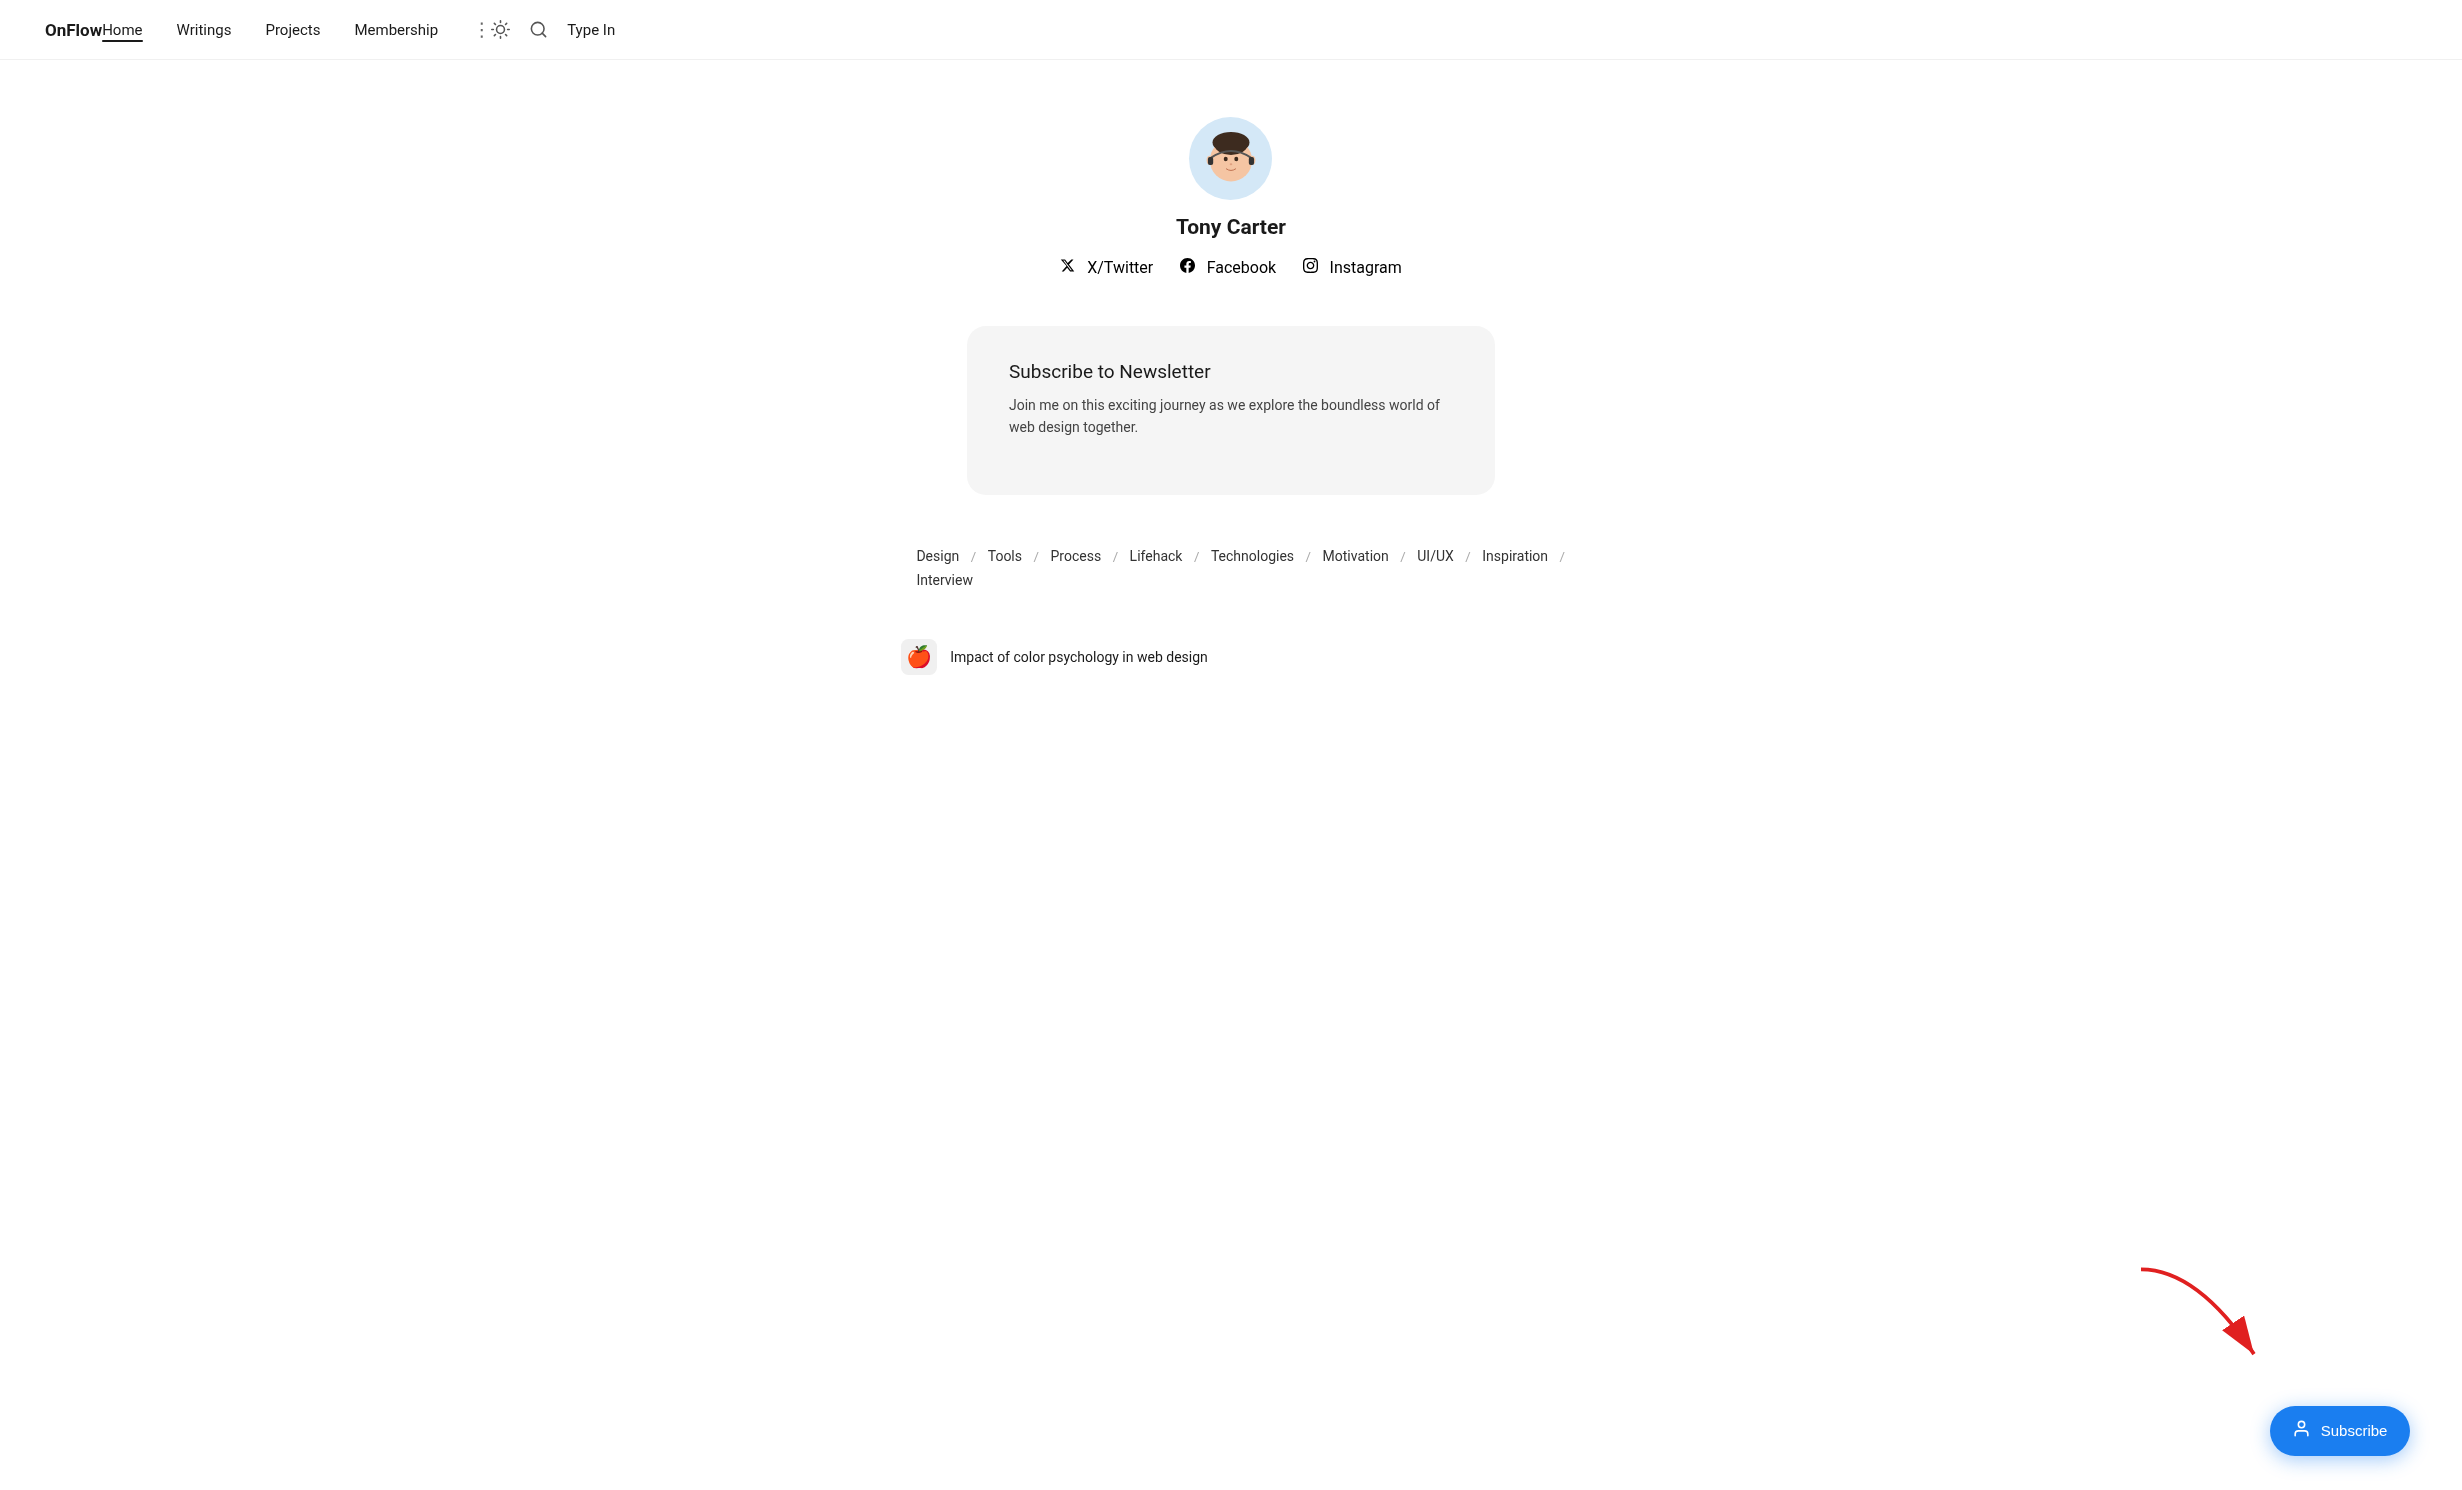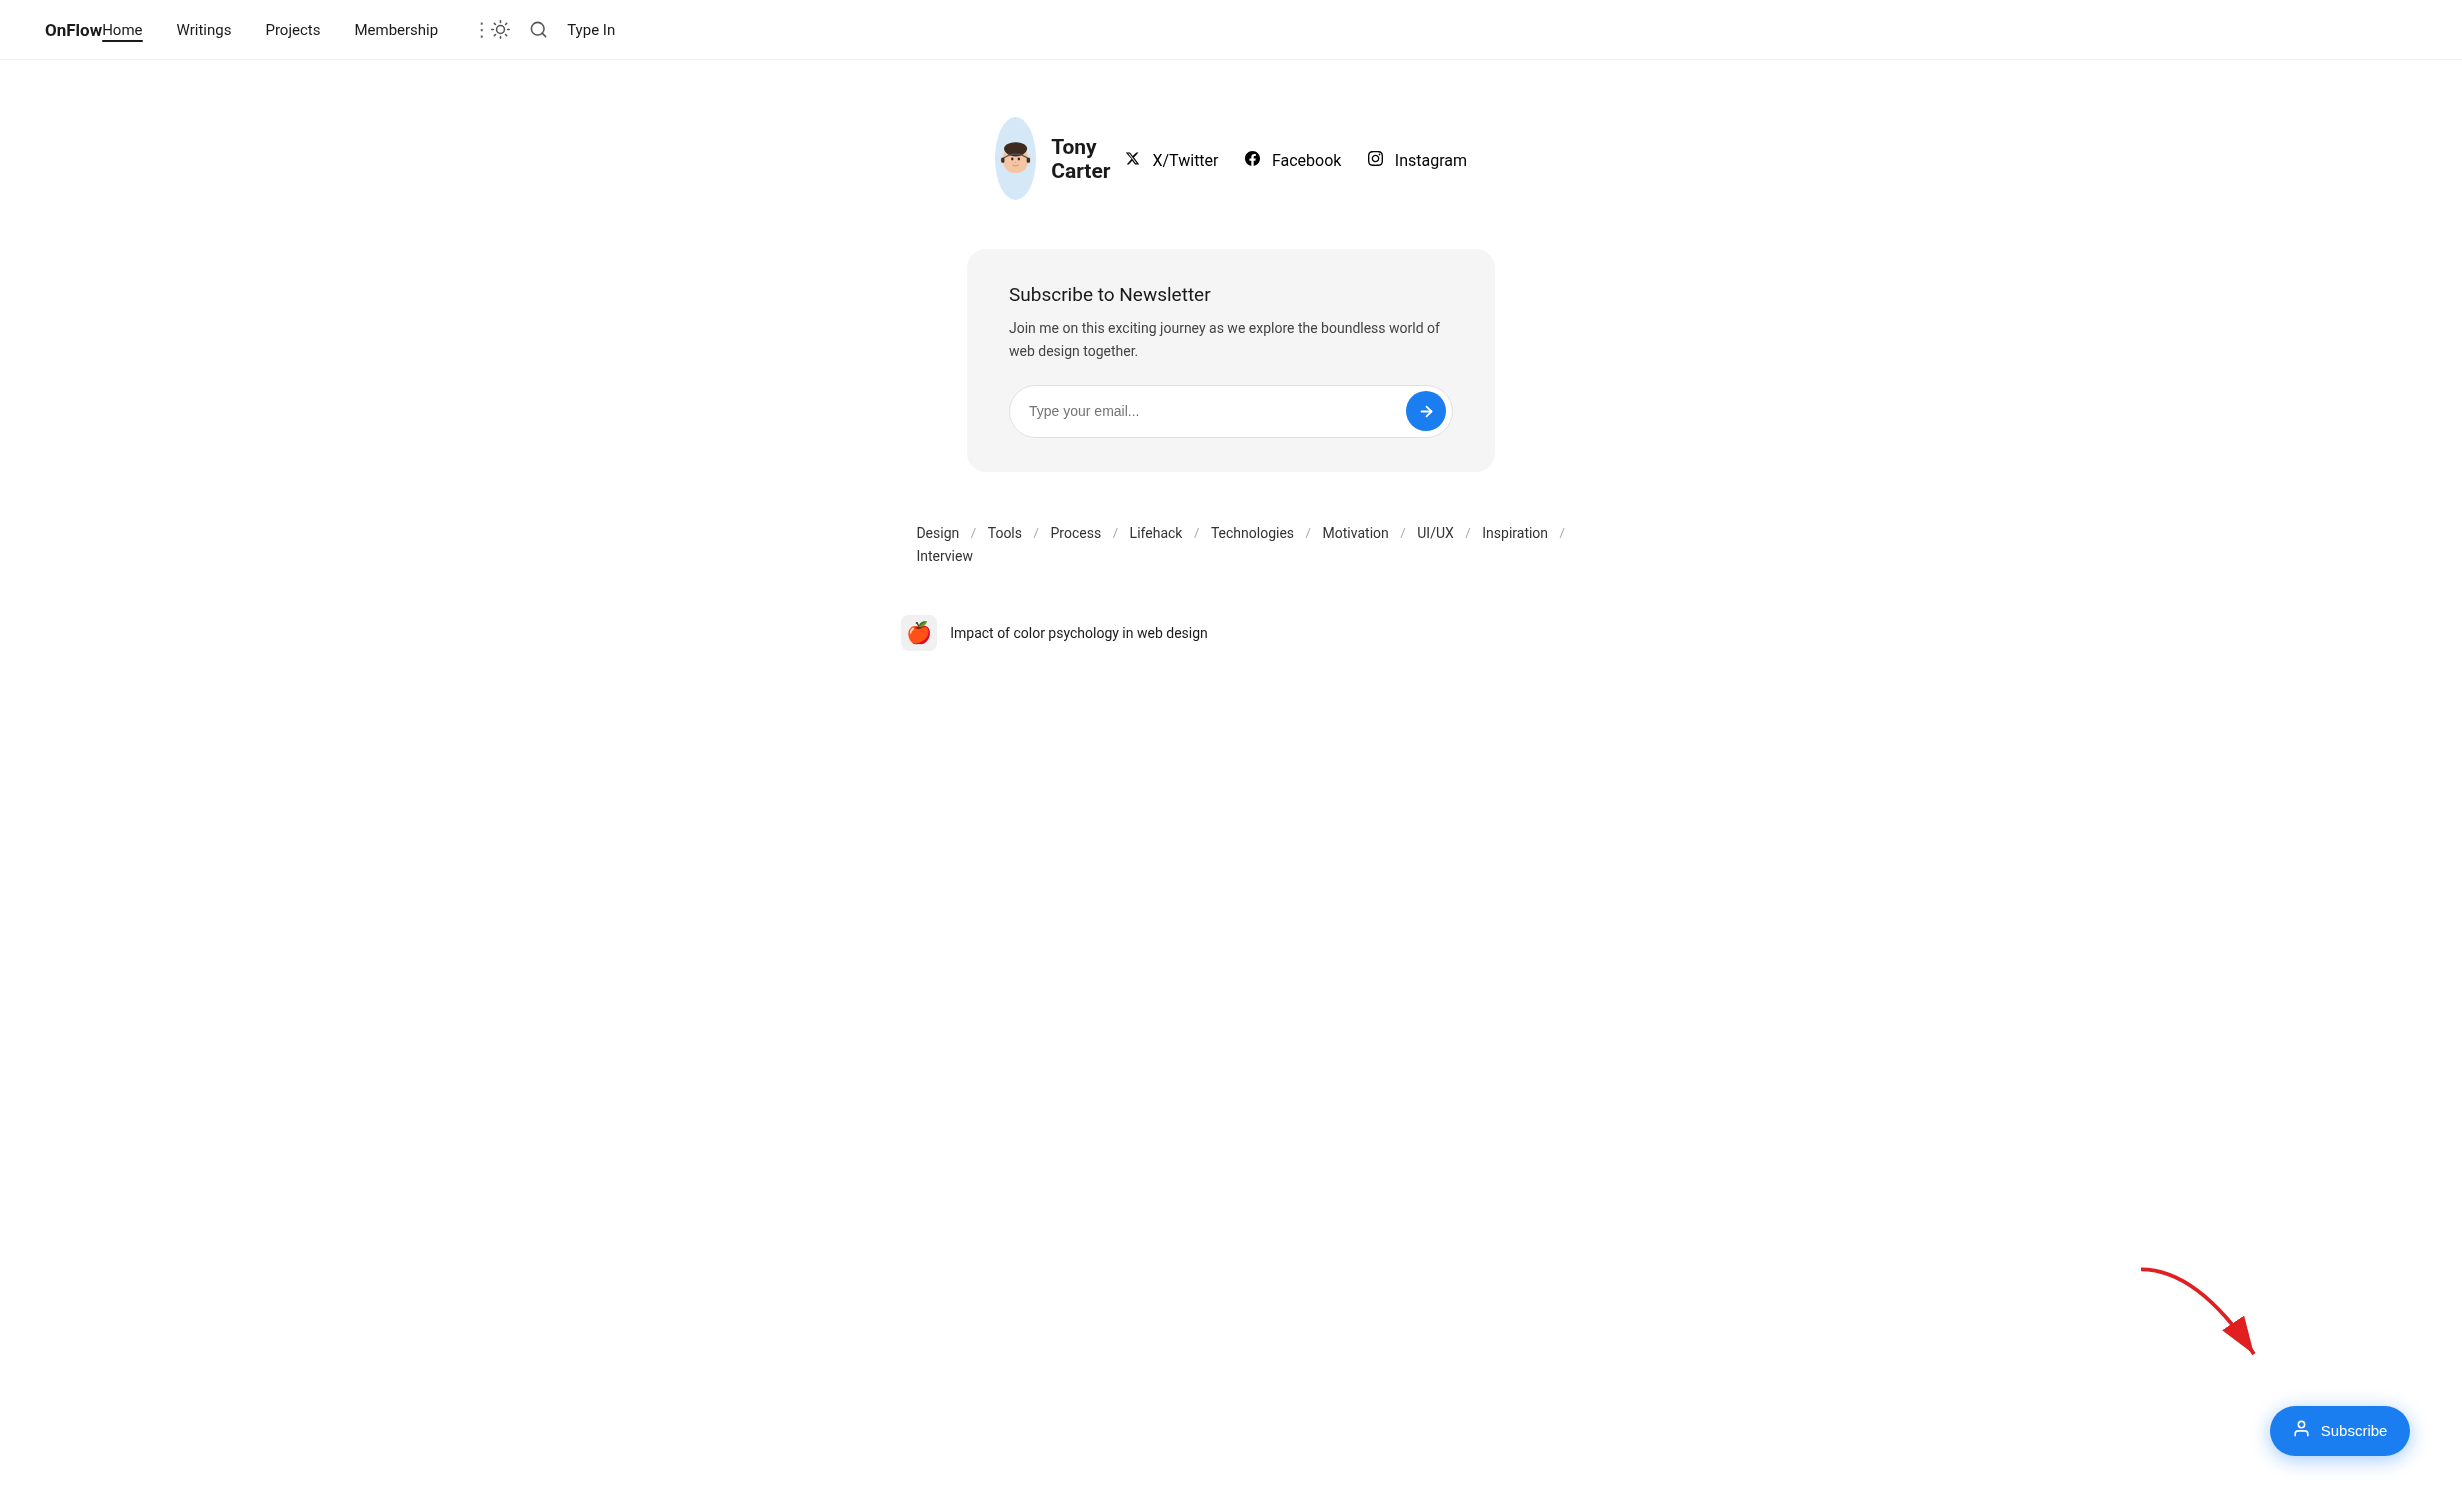--- a/index.html
+++ b/index.html
@@ -92,24 +92,25 @@
     .main {
       display: flex;
       flex-direction: column;
       align-items: center;
       padding: 57px 19px 38px;
     }
 
     
     .profile-section {
       display: flex;
-      flex-direction: row;
+      flex-direction: column;
       align-items: center;
       gap: 15px;
       max-width: 472px;
+      text-align: center;
     }
 
     .avatar-wrapper {
       width: 83px;
       height: 83px;
       border-radius: 50%;
       background: #d4e8f7;
       display: flex;
       align-items: center;
       justify-content: center;
@@ -398,29 +399,20 @@
             </svg>
         </span>
         <span>Instagram</span>
       </a>
     </div>
   </section>
 
   <section class="newsletter-section">
     <h2 class="newsletter-title">Subscribe to Newsletter</h2>
     <p class="newsletter-desc">Join me on this exciting journey as we explore the boundless world of web design together.</p>
-    <div class="email-form">
-      <input class="email-input" type="email" placeholder="Type your email..." style="">
-      <button class="email-submit">
-        <svg width="17" height="17" viewBox="0 0 24 24" fill="none" stroke="white" stroke-width="2.5" stroke-linecap="round" stroke-linejoin="round">
-          <line x1="5" y1="12" x2="19" y2="12"></line>
-          <polyline points="12 5 19 12 12 19"></polyline>
-        </svg>
-      </button>
-    </div>
   </section>
 
   <section class="categories-section">
     <span class="category-item">Design</span>
     <span class="category-separator">/</span>
     <span class="category-item">Tools</span>
     <span class="category-separator">/</span>
     <span class="category-item">Process</span>
     <span class="category-separator">/</span>
     <span class="category-item">Lifehack</span>

